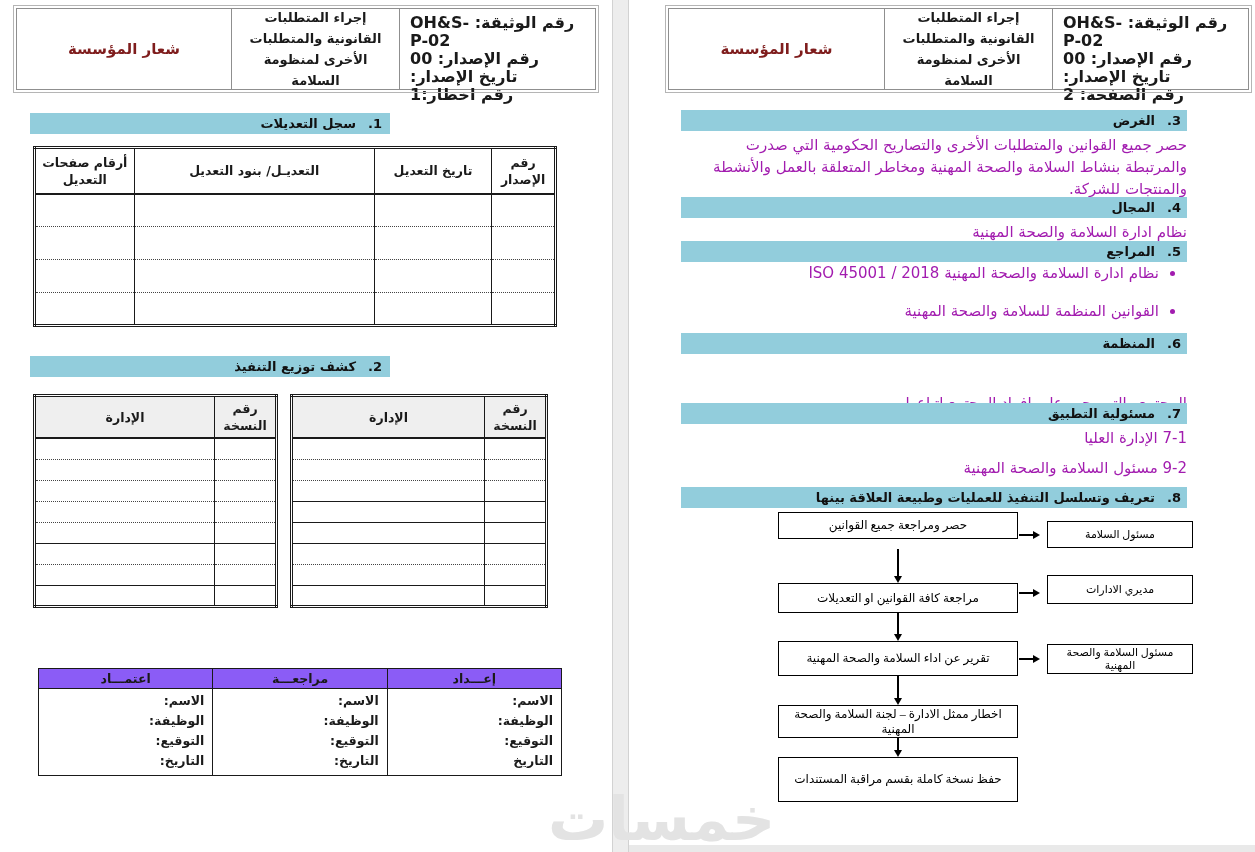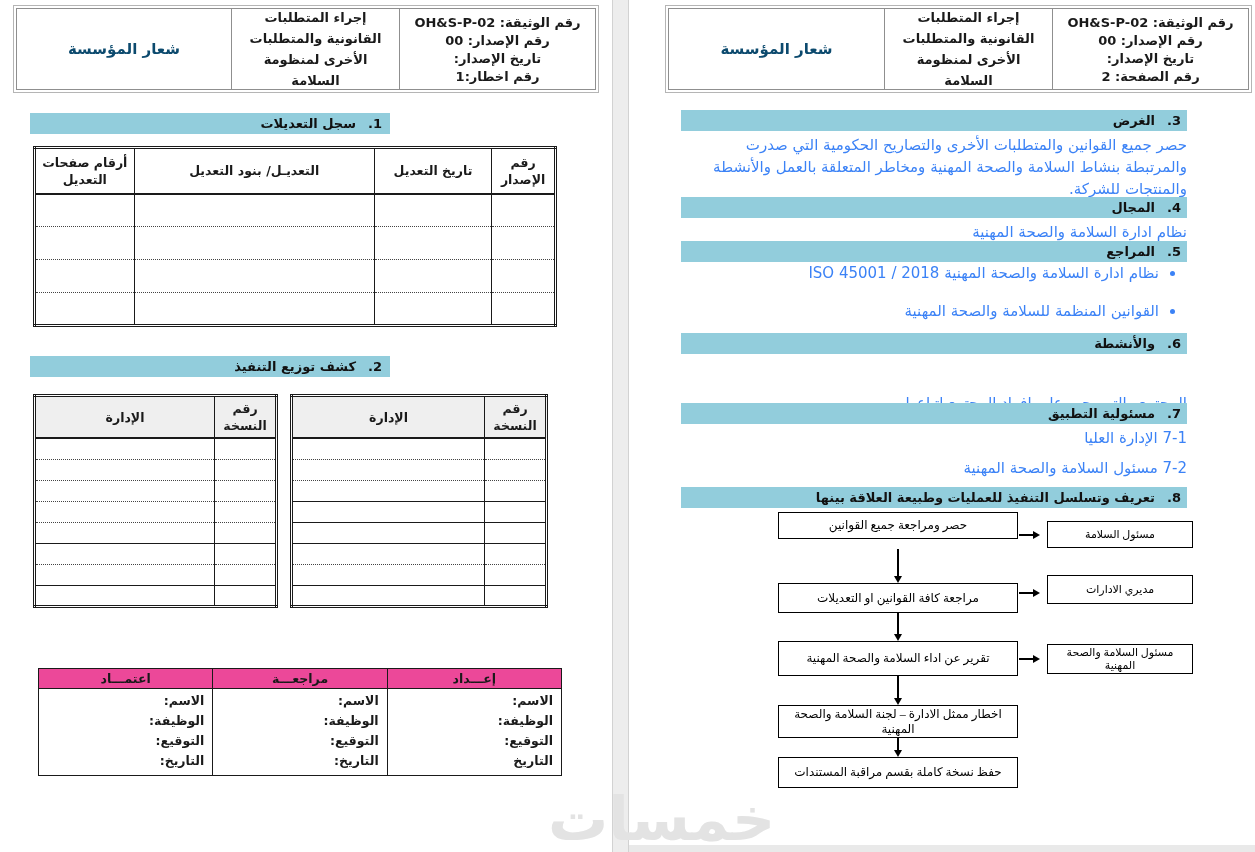--- a/index.html
+++ b/index.html
@@ -21,31 +21,31 @@
   .hdr {
     position: absolute; display: flex; direction: rtl;
     border: 1px solid #8f8f8f; outline: 1px solid #b5b5b5; outline-offset: 2px;
     background: #fff;
   }
   .page-left  .hdr { left: 16px; top: 8px; width: 580px; height: 82px; }
   .page-right .hdr { left: 39px; top: 8px; width: 581px; height: 82px; }
   .hdr-cell { height: 100%; }
   .hdr-cell + .hdr-cell { border-left: none; border-right: 1px solid #8f8f8f; }
   .hdr-info {
-    width: 195px; padding: 5px 10px; font-size: 13px; font-weight: bold;
-    line-height: 18px; text-align: center;
+    width: 195px; padding: 5px 10px; font-size: 16px; font-weight: bold;
+    line-height: 18px; text-align: left;
   }
   .hdr-title {
     width: 168px; display: flex; align-items: center; justify-content: center;
     text-align: center; font-size: 13px; font-weight: bold; line-height: 21px;
     padding: 4px 8px;
   }
   .hdr-logo {
     flex: 1; display: flex; align-items: center; justify-content: center;
-    font-size: 15px; font-weight: bold; color: #0c4a6e;
+    font-size: 15px; font-weight: bold; color: #7f1d1d;
   }
 
   
   .bar {
     position: absolute; height: 21px; background: #92cddc;
     display: flex; direction: rtl; align-items: center;
     font-size: 13px; font-weight: bold; color: #111;
   }
   .page-left  .bar { left: 30px; width: 360px; padding-right: 8px; }
   .page-right .bar { left: 52px; width: 506px; padding-right: 6px; }
@@ -70,35 +70,35 @@
   .dist-right { left: 290px; width: 258px; }
   .dist-left  { left: 33px;  width: 245px; }
   .dist th { height: 40px; background: #efefef; border-bottom: 2px solid #1a1a1a; }
   .dist td { height: 21px; }
   .dist tr.sep-dot  td { border-top: 1px dotted #444; }
   .dist tr.sep-solid td { border-top: 1px solid #1a1a1a; }
 
   
   .sign { position: absolute; left: 38px; top: 668px; width: 524px; border: 1px solid #1a1a1a; }
   .sign th {
-    height: 20px; background: #ec4899; border: 1px solid #1a1a1a;
+    height: 20px; background: #8b5cf6; border: 1px solid #1a1a1a;
     font-size: 12.5px; font-weight: bold; text-align: center;
   }
   .sign td {
     border: 1px solid #1a1a1a; vertical-align: top;
     padding: 2px 8px 4px 4px; width: 33.33%;
   }
   .sign td div {
     font-size: 12.5px; font-weight: bold; text-align: right; line-height: 20px;
   }
 
   
   .rp-text {
     position: absolute; left: 52px; width: 506px; direction: rtl;
-    text-align: right; font-size: 15px; line-height: 22px; color: #3b82f6;
+    text-align: right; font-size: 15px; line-height: 22px; color: #a21caf;
   }
   .rp-bullets { list-style: disc; padding-right: 28px; }
   .rp-bullets li { margin-bottom: 16px; }
 
   
   .fc-box {
     position: absolute; border: 1px solid #000; background: #fff;
     display: flex; align-items: center; justify-content: center;
     direction: rtl; text-align: center;
     font-family: "Liberation Serif", "DejaVu Sans", serif;
@@ -350,30 +350,30 @@
     <span class="bar-num">5.</span>
     <span>المراجع</span>
   </div>
   <ul class="rp-text rp-bullets" style="top:262px">
     <li>نظام ادارة السلامة والصحة المهنية  2018 / ISO 45001</li>
     <li>القوانين المنظمة للسلامة والصحة المهنية</li>
   </ul>
 
   <div class="bar" style="top:333px">
     <span class="bar-num">6.</span>
-    <span>والأنشطة</span>
+    <span>المنظمة</span>
   </div>
   <div class="rp-text" style="top:392px">المجتمع والتي يجب على افراد المجتمع اتباعها</div>
 
   <div class="bar" style="top:403px">
     <span class="bar-num">7.</span>
     <span>مسئولية التطبيق</span>
   </div>
   <div class="rp-text" style="top:427px">7-1 الإدارة العليا</div>
-  <div class="rp-text" style="top:457px">7-2 مسئول السلامة والصحة المهنية</div>
+  <div class="rp-text" style="top:457px">9-2 مسئول السلامة والصحة المهنية</div>
 
   <div class="bar" style="top:487px">
     <span class="bar-num">8.</span>
     <span>تعريف وتسلسل التنفيذ للعمليات وطبيعة العلاقة بينها</span>
   </div>
 
   <div class="fc-box fc-main" style="top:512px;height:27px">حصر ومراجعة جميع القوانين</div>
   <div class="fc-box fc-side" style="top:521px;height:27px">مسئول السلامة</div>
   <div class="fc-harrow" style="top:534px"></div>
   <div class="fc-varrow" style="top:549px;height:28px"></div>
@@ -384,16 +384,16 @@
   <div class="fc-varrow" style="top:613px;height:22px"></div>
 
   <div class="fc-box fc-main" style="top:641px;height:35px">تقرير عن اداء السلامة والصحة المهنية</div>
   <div class="fc-box fc-side" style="top:644px;height:30px">مسئول السلامة والصحة المهنية</div>
   <div class="fc-harrow" style="top:658px"></div>
   <div class="fc-varrow" style="top:676px;height:23px"></div>
 
   <div class="fc-box fc-main" style="top:705px;height:33px">اخطار ممثل الادارة – لجنة السلامة والصحة المهنية</div>
   <div class="fc-varrow" style="top:738px;height:13px"></div>
 
-  <div class="fc-box fc-main" style="top:757px;height:31px">حفظ نسخة كاملة بقسم مراقبة المستندات</div>
+  <div class="fc-box fc-main" style="top:757px;height:45px">حفظ نسخة كاملة بقسم مراقبة المستندات</div>
 </div>
 
 <div class="watermark">خمسات</div>
 
 </body></html>

